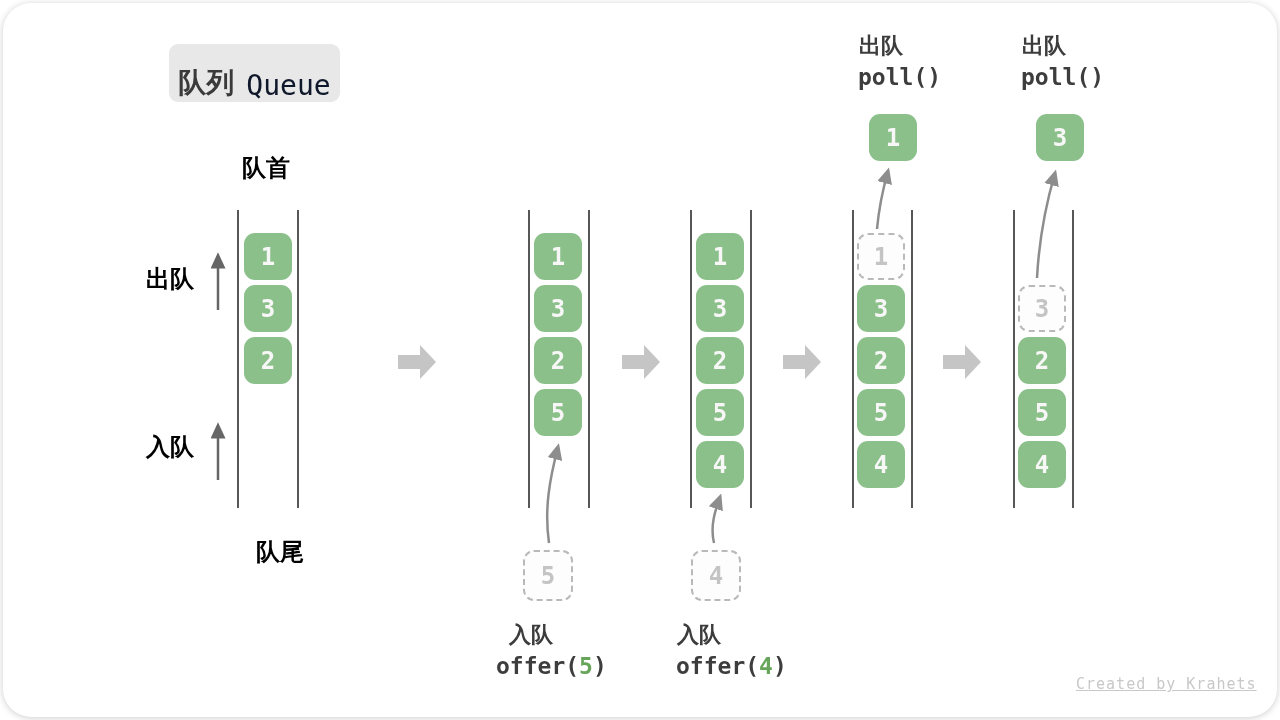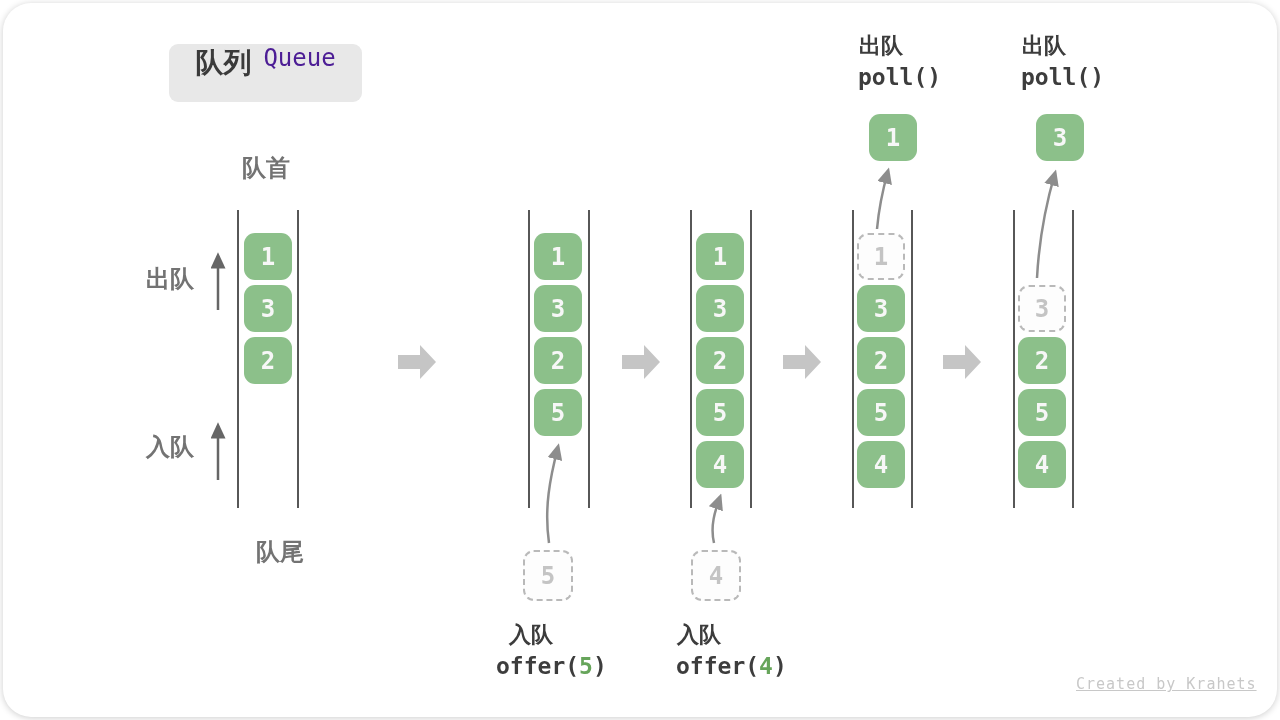--- a/index.html
+++ b/index.html
@@ -7,29 +7,29 @@
   body { font-family: "Liberation Sans", sans-serif; color: #3c3c3c; position: relative; }
 
   .card {
     position: absolute; left: 3px; top: 3px; right: 3px; bottom: 3px;
     background: #ffffff; border-radius: 28px;
     box-shadow: 0 1px 7px rgba(0,0,0,0.20);
   }
 
   
   .title-badge {
-    position: absolute; left: 169px; top: 44px; width: 193px; height: 58px;
+    position: absolute; left: 169px; top: 44px; width: 171px; height: 58px;
     background: #e8e8e8; border-radius: 9px;
-    display: flex; align-items: flex-start; justify-content: center; gap: 12px;
+    display: flex; align-items: flex-end; justify-content: center; gap: 12px;
   }
   .title-zh { font-size: 28px; font-weight: 700; color: #3a3a3a; }
-  .title-en { font-family: "DejaVu Sans Mono", monospace; font-size: 24px; color: #4c1d95; }
+  .title-en { font-family: "DejaVu Sans Mono", monospace; font-size: 28px; color: #0f172a; }
 
   
-  .zh-label { position: absolute; font-size: 24px; font-weight: 700; color: #737373; white-space: nowrap; }
+  .zh-label { position: absolute; font-size: 24px; font-weight: 700; color: #000000; white-space: nowrap; }
   .lbl-front   { left: 242px; top: 152px; }
   .lbl-rear    { left: 256px; top: 536px; }
   .lbl-dequeue { left: 146px; top: 263px; }
   .lbl-enqueue { left: 146px; top: 431px; }
 
   
   .wall { position: absolute; top: 210px; height: 298px; width: 1.5px; background: #575757; }
 
   
   .box {

